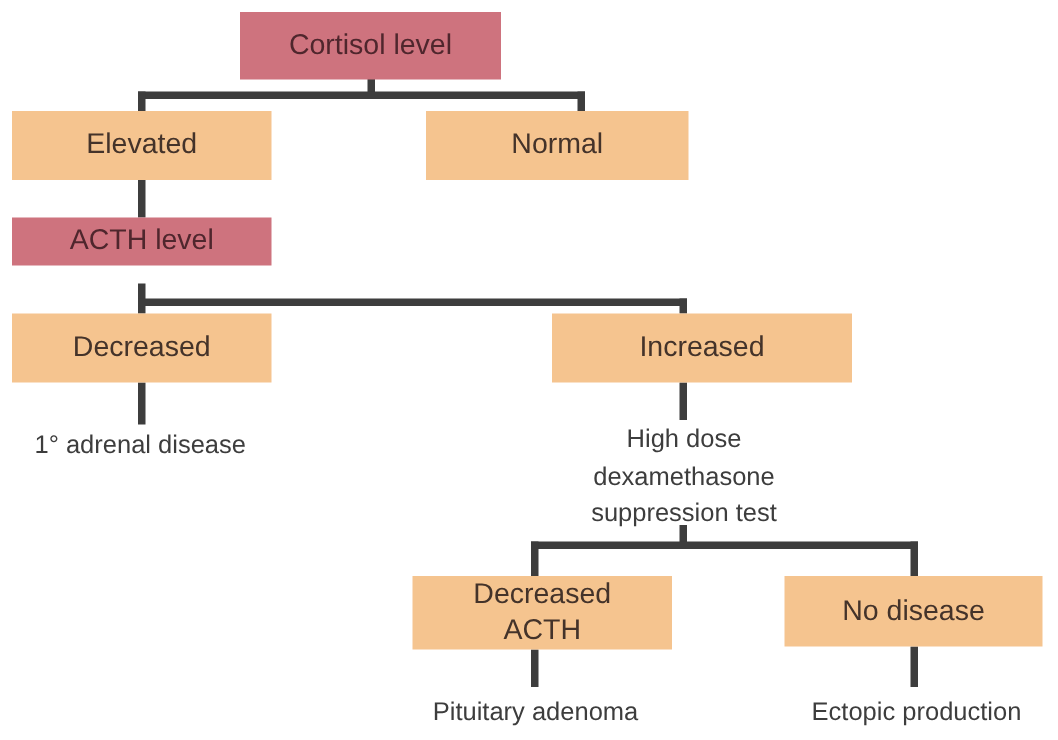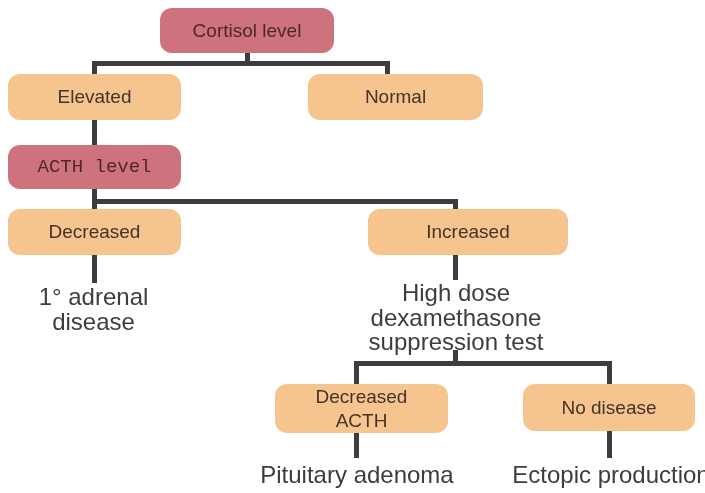--- a/index.html
+++ b/index.html
@@ -24,43 +24,43 @@
     overflow: hidden;
   }
   .box {
     position: absolute;
     display: flex;
     align-items: center;
     justify-content: center;
     text-align: center;
     font-size: 19px;
     line-height: 24px;
-    border-radius: 12px;
+    border-radius: 0;
     white-space: pre-line;
   }
   .box.pink   { background: var(--pink);   color: var(--pink-text); }
   .box.orange { background: var(--orange); color: var(--orange-text); }
   .line {
     position: absolute;
     background: var(--line);
   }
   .plain {
     position: absolute;
     color: var(--plain-text);
-    font-size: 24px;
+    font-size: 17px;
     line-height: 24.5px;
     text-align: center;
     white-space: pre-line;
   }
 
   
   .n-cortisol       { left: 160px; top:   8px; width: 174px; height: 45px; }
   .n-elevated       { left:   8px; top:  74px; width: 173px; height: 46px; }
-  .n-normal         { left: 308px; top:  74px; width: 175px; height: 46px; }
-  .n-acth           { left:   8px; top: 145px; width: 173px; height: 44px; font-family: Liberation Mono, monospace; }
+  .n-normal         { left: 284px; top:  74px; width: 175px; height: 46px; }
+  .n-acth           { left:   8px; top: 145px; width: 173px; height: 32px; }
   .n-decreased      { left:   8px; top: 209px; width: 173px; height: 46px; }
   .n-increased      { left: 368px; top: 209px; width: 200px; height: 46px; }
   .n-decreased-acth { left: 275px; top: 384px; width: 173px; height: 49px; }
   .n-no-change      { left: 523px; top: 384px; width: 172px; height: 47px; }
 
   
   .t-adrenal   { left:   1px; top: 285px; width: 185px; }
   .t-hddst     { left: 356px; top: 281px; width: 200px; }
   .t-pituitary { left: 257px; top: 463px; width: 200px; }
   .t-ectopic   { left: 511px; top: 463px; width: 200px; }

